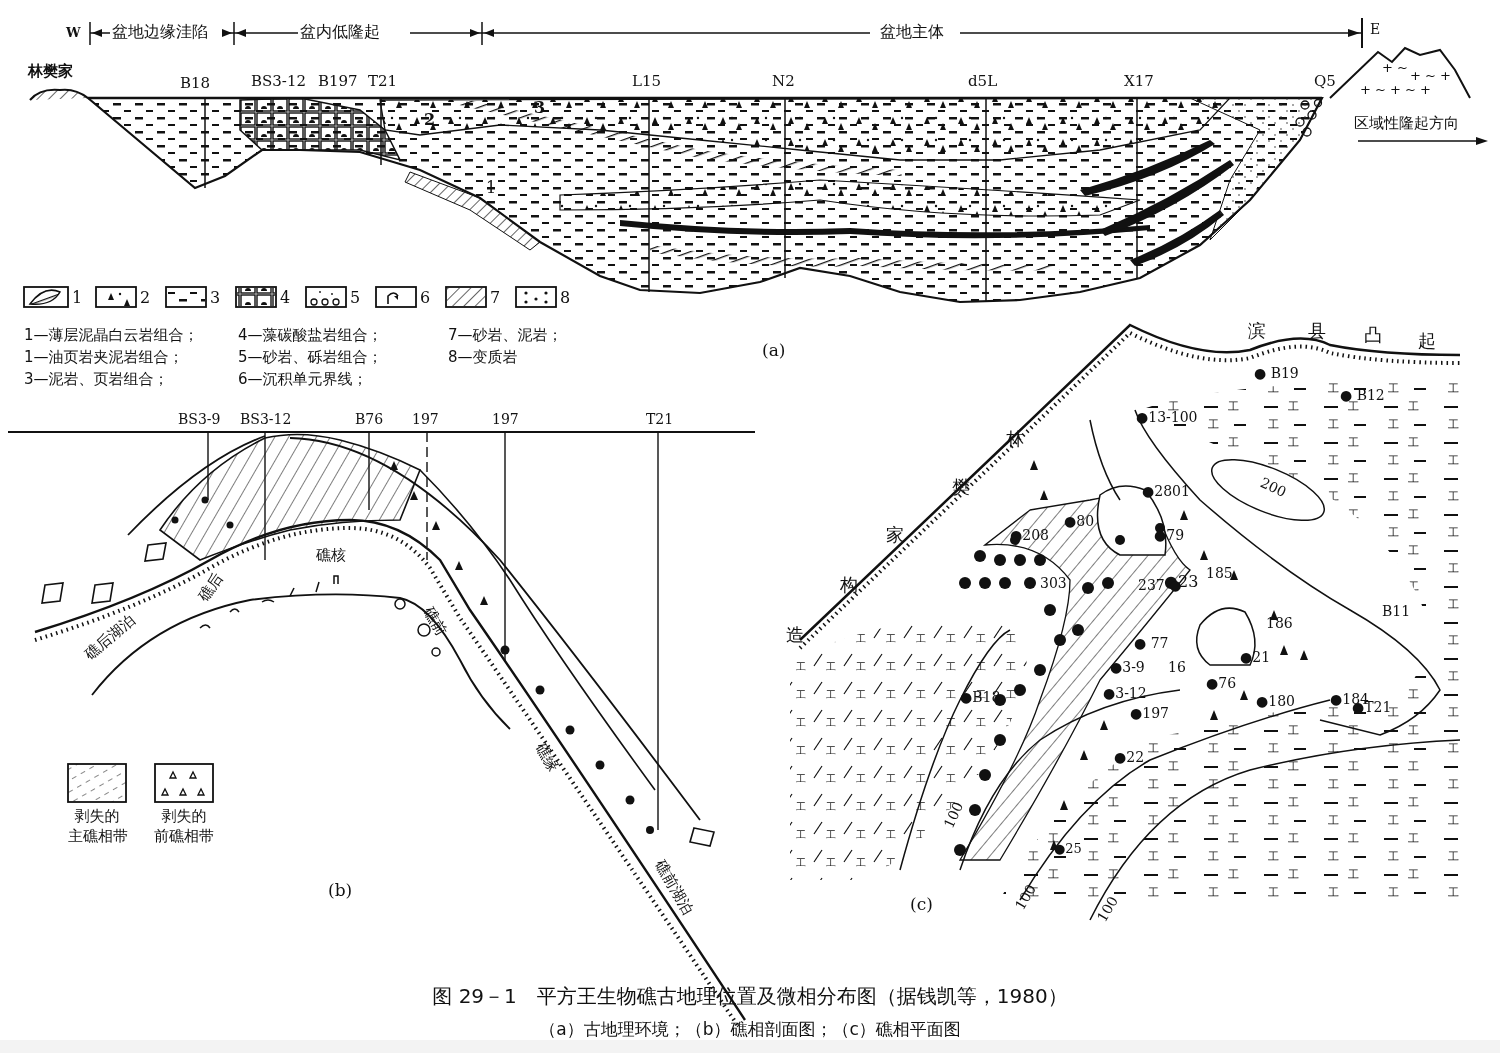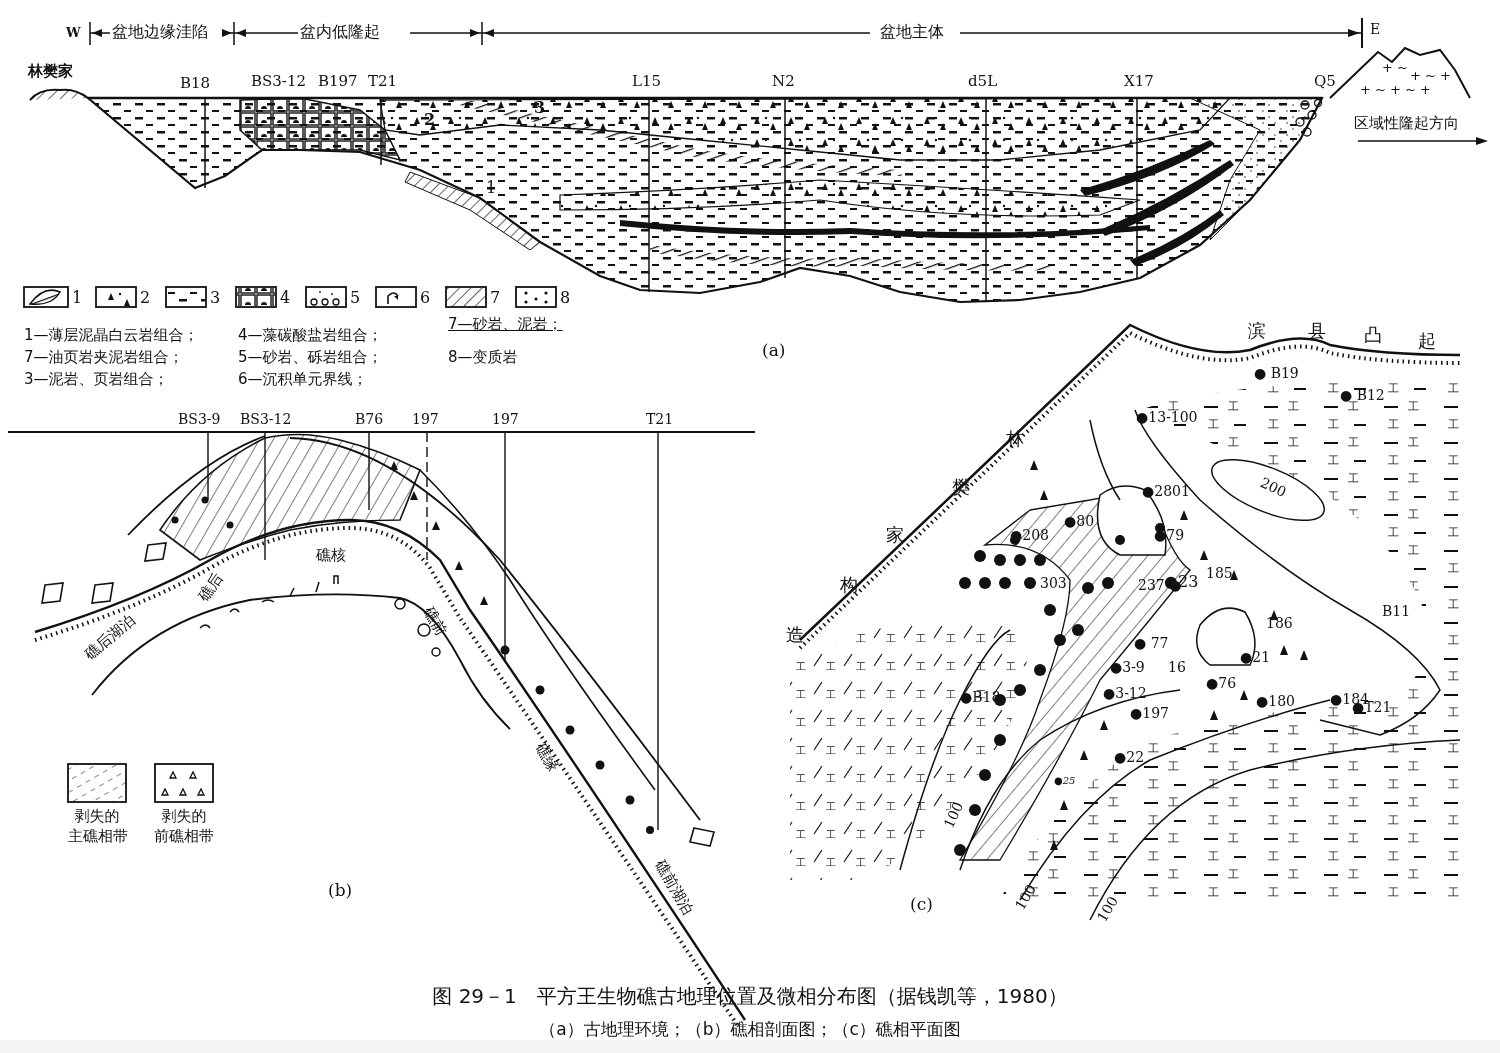--- a/index.html
+++ b/index.html
@@ -162,26 +162,26 @@
   <span class="lbl" style="left:72px;top:290px;">1</span>
   <span class="lbl" style="left:140px;top:290px;">2</span>
   <span class="lbl" style="left:210px;top:290px;">3</span>
   <span class="lbl" style="left:280px;top:290px;">4</span>
   <span class="lbl" style="left:350px;top:290px;">5</span>
   <span class="lbl" style="left:420px;top:290px;">6</span>
   <span class="lbl" style="left:490px;top:290px;">7</span>
   <span class="lbl" style="left:560px;top:290px;">8</span>
 
   <div class="legend-text zh" style="left:24px;top:325px;">1—薄层泥晶白云岩组合；</div>
-  <div class="legend-text zh" style="left:24px;top:347px;">7—油页岩夹泥岩组合；</div>
+  <div class="legend-text zh" style="left:24px;top:347px;">1—油页岩夹泥岩组合；</div>
   <div class="legend-text zh" style="left:24px;top:369px;">3—泥岩、页岩组合；</div>
   <div class="legend-text zh" style="left:238px;top:325px;">4—藻碳酸盐岩组合；</div>
   <div class="legend-text zh" style="left:238px;top:347px;">5—砂岩、砾岩组合；</div>
   <div class="legend-text zh" style="left:238px;top:369px;">6—沉积单元界线；</div>
-  <div class="legend-text zh" style="left:448px;top:314px;text-decoration:underline;">7—砂岩、泥岩；</div>
+  <div class="legend-text zh" style="left:448px;top:325px;">7—砂岩、泥岩；</div>
   <div class="legend-text zh" style="left:448px;top:347px;">8—变质岩</div>
 
   <span class="lbl" style="left:762px;top:342px;font-size:17px;">(a)</span>
 </div>
 
 <div>
   <svg width="1500" height="1053" viewBox="0 0 1500 1053" style="pointer-events:none">
     <defs>
       <pattern id="pHatchB" width="12" height="12" patternUnits="userSpaceOnUse" patternTransform="rotate(30)">
         <line x1="0" y1="0" x2="0" y2="12" stroke="#111" stroke-width="1.1"></line>
@@ -399,21 +399,21 @@
   <span class="lbl" style="left:1330px;top:692px;font-size:14px;">●<span>184</span></span>
   <span class="lbl" style="left:1110px;top:660px;font-size:14px;">●<span>3-9</span></span>
   <span class="lbl" style="left:1168px;top:660px;font-size:14px;">16</span>
   <span class="lbl" style="left:1103px;top:686px;font-size:14px;">●<span>3-12</span></span>
   <span class="lbl" style="left:1206px;top:676px;font-size:14px;">●<span>76</span></span>
   <span class="lbl" style="left:1256px;top:694px;font-size:14px;text-align:right;">●<span>180</span></span>
   <span class="lbl" style="left:1130px;top:706px;font-size:14px;">●<span>197</span></span>
   <span class="lbl" style="left:1352px;top:700px;font-size:14px;">●<span>T21</span></span>
   <span class="lbl" style="left:960px;top:690px;font-size:14px;">●<span>B18</span></span>
   <span class="lbl" style="left:1114px;top:750px;font-size:14px;">●<span>22</span></span>
-  <span class="lbl" style="left:1054px;top:776px;font-size:10px;font-style:italic;">●<span>25</span></span>
+  <span class="lbl" style="left:1054px;top:842px;font-size:13px;">●<span>25</span></span>
 
   <span class="lbl" style="left:1260px;top:480px;font-size:14px;transform:rotate(25deg);">200</span>
   <span class="lbl" style="left:940px;top:808px;font-size:14px;transform:rotate(-65deg);">100</span>
   <span class="lbl" style="left:1012px;top:890px;font-size:14px;transform:rotate(-60deg);">100</span>
   <span class="lbl" style="left:1094px;top:902px;font-size:14px;transform:rotate(-60deg);">100</span>
 
   <span class="lbl" style="left:910px;top:896px;font-size:17px;">(c)</span>
 </div>
 
 <div class="cap1 zh">图 29－1　平方王生物礁古地理位置及微相分布图（据钱凯等，1980）</div>

